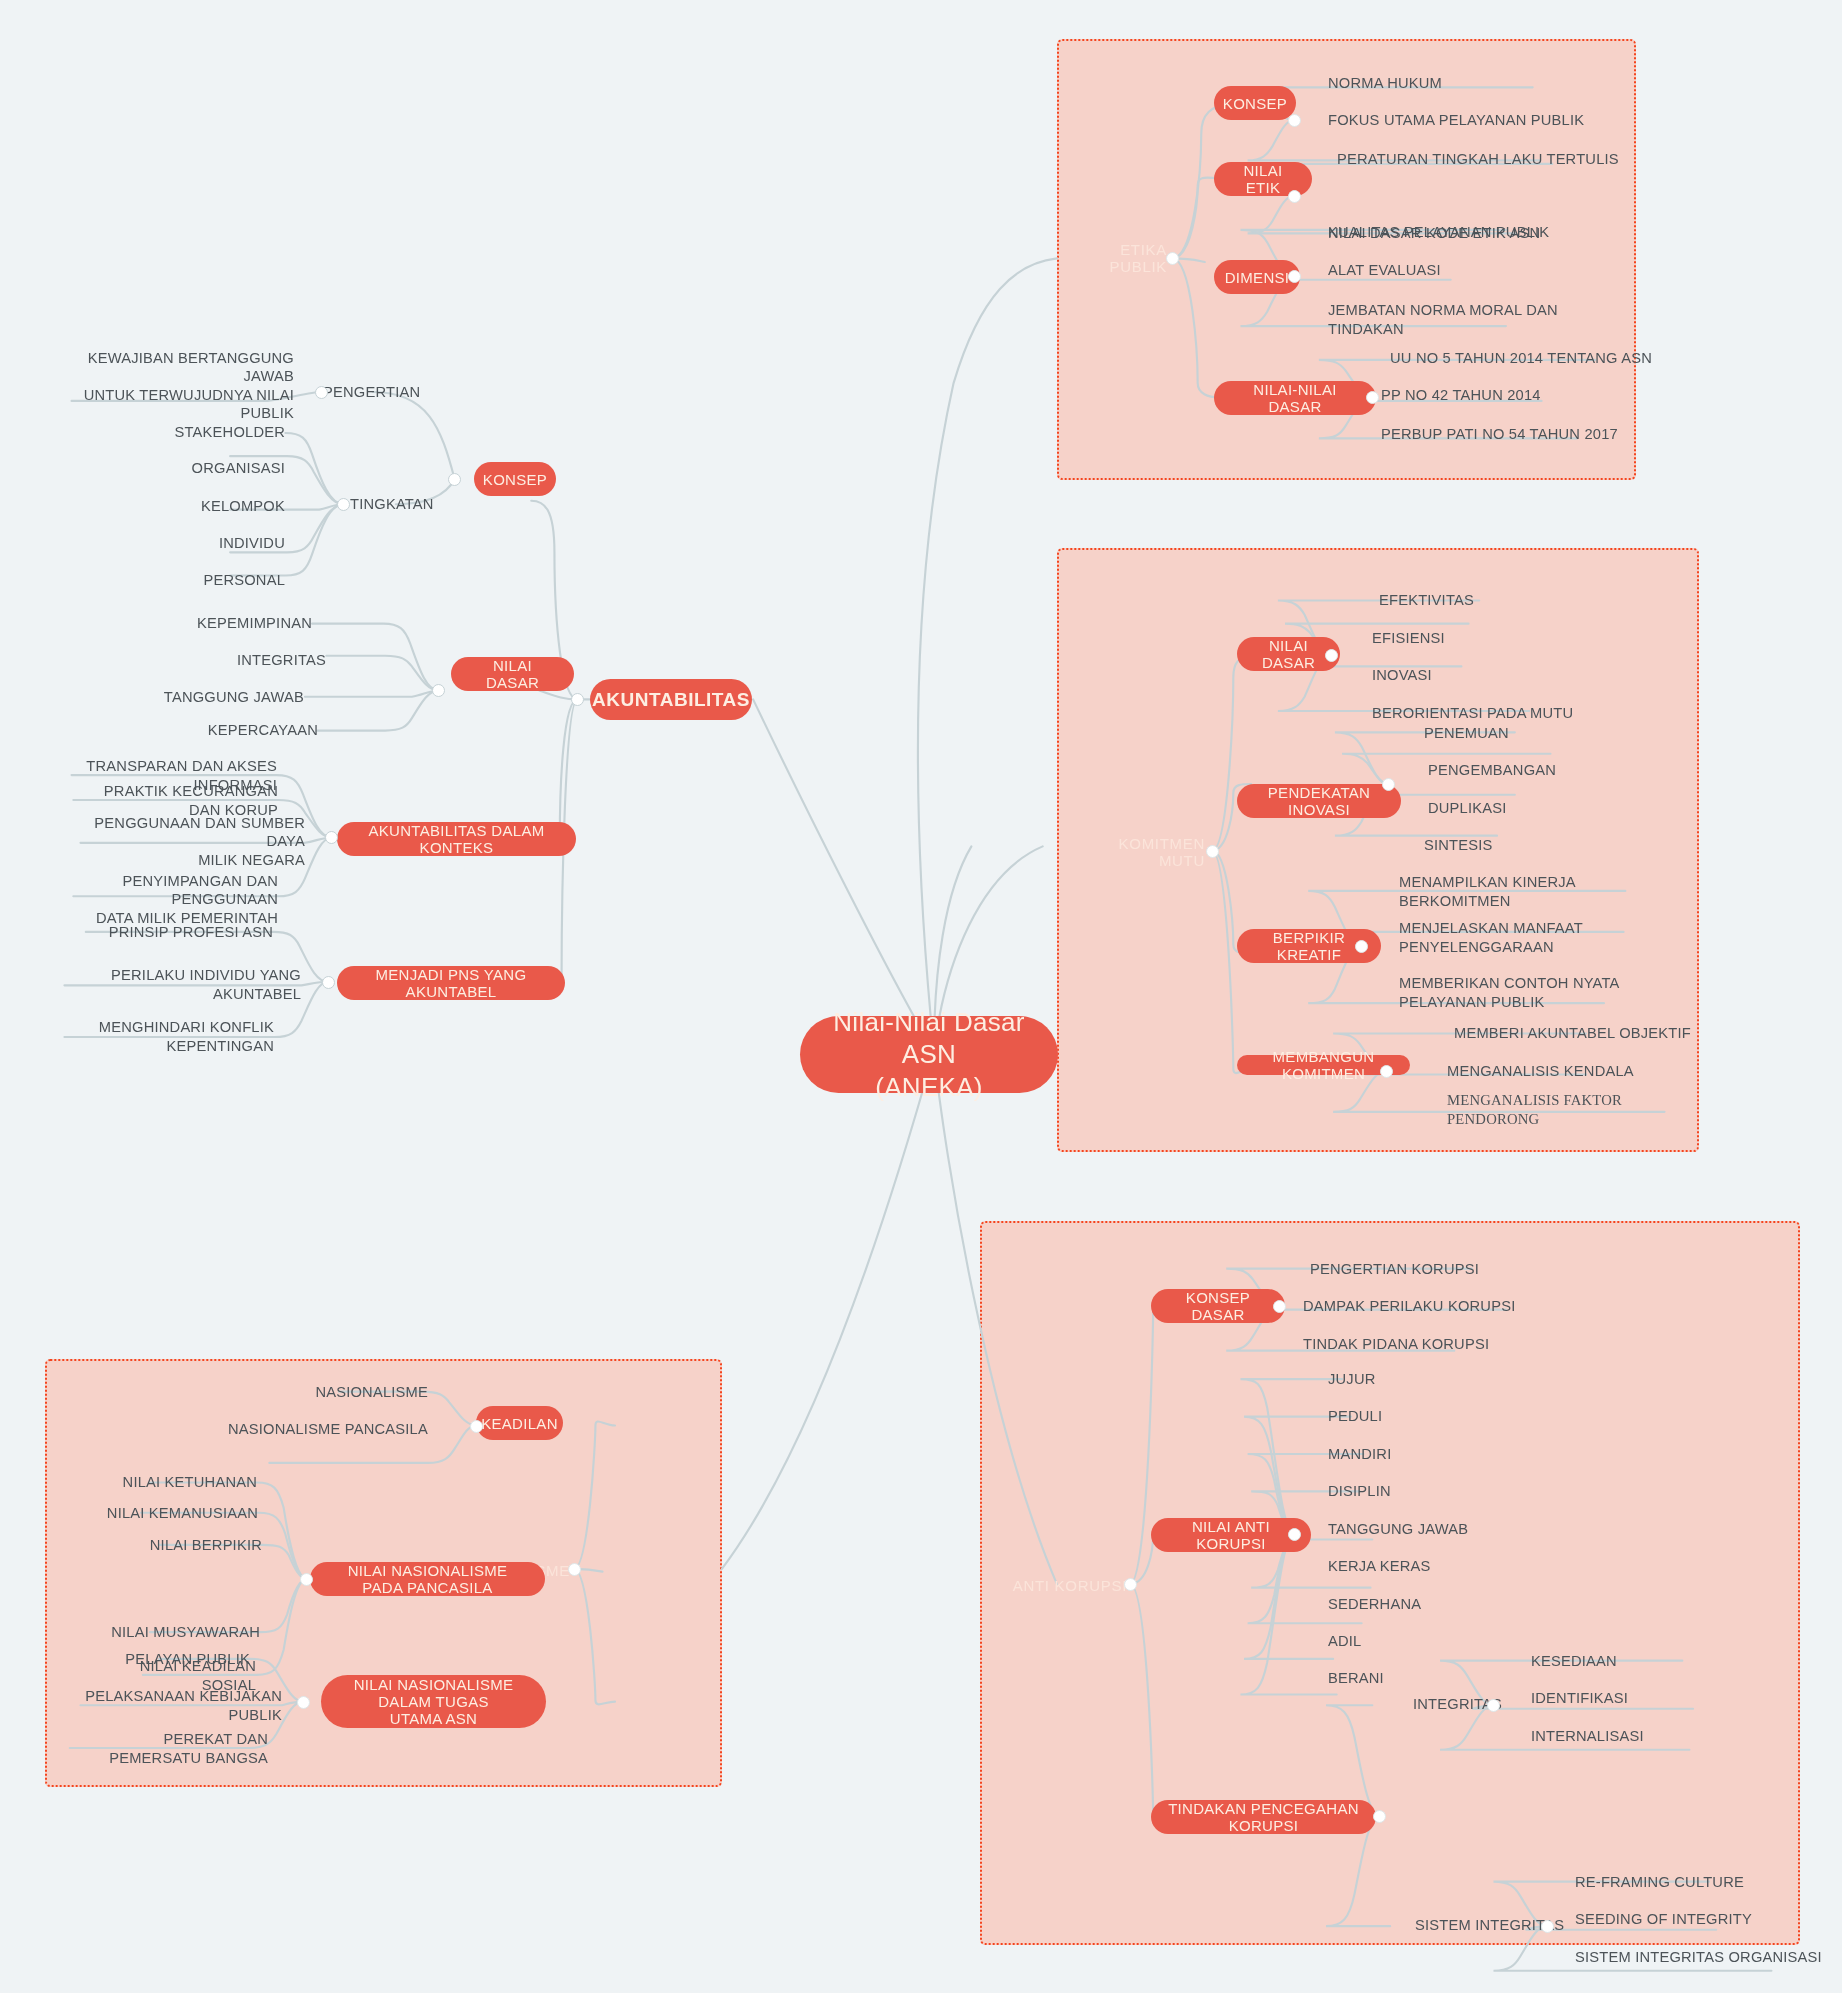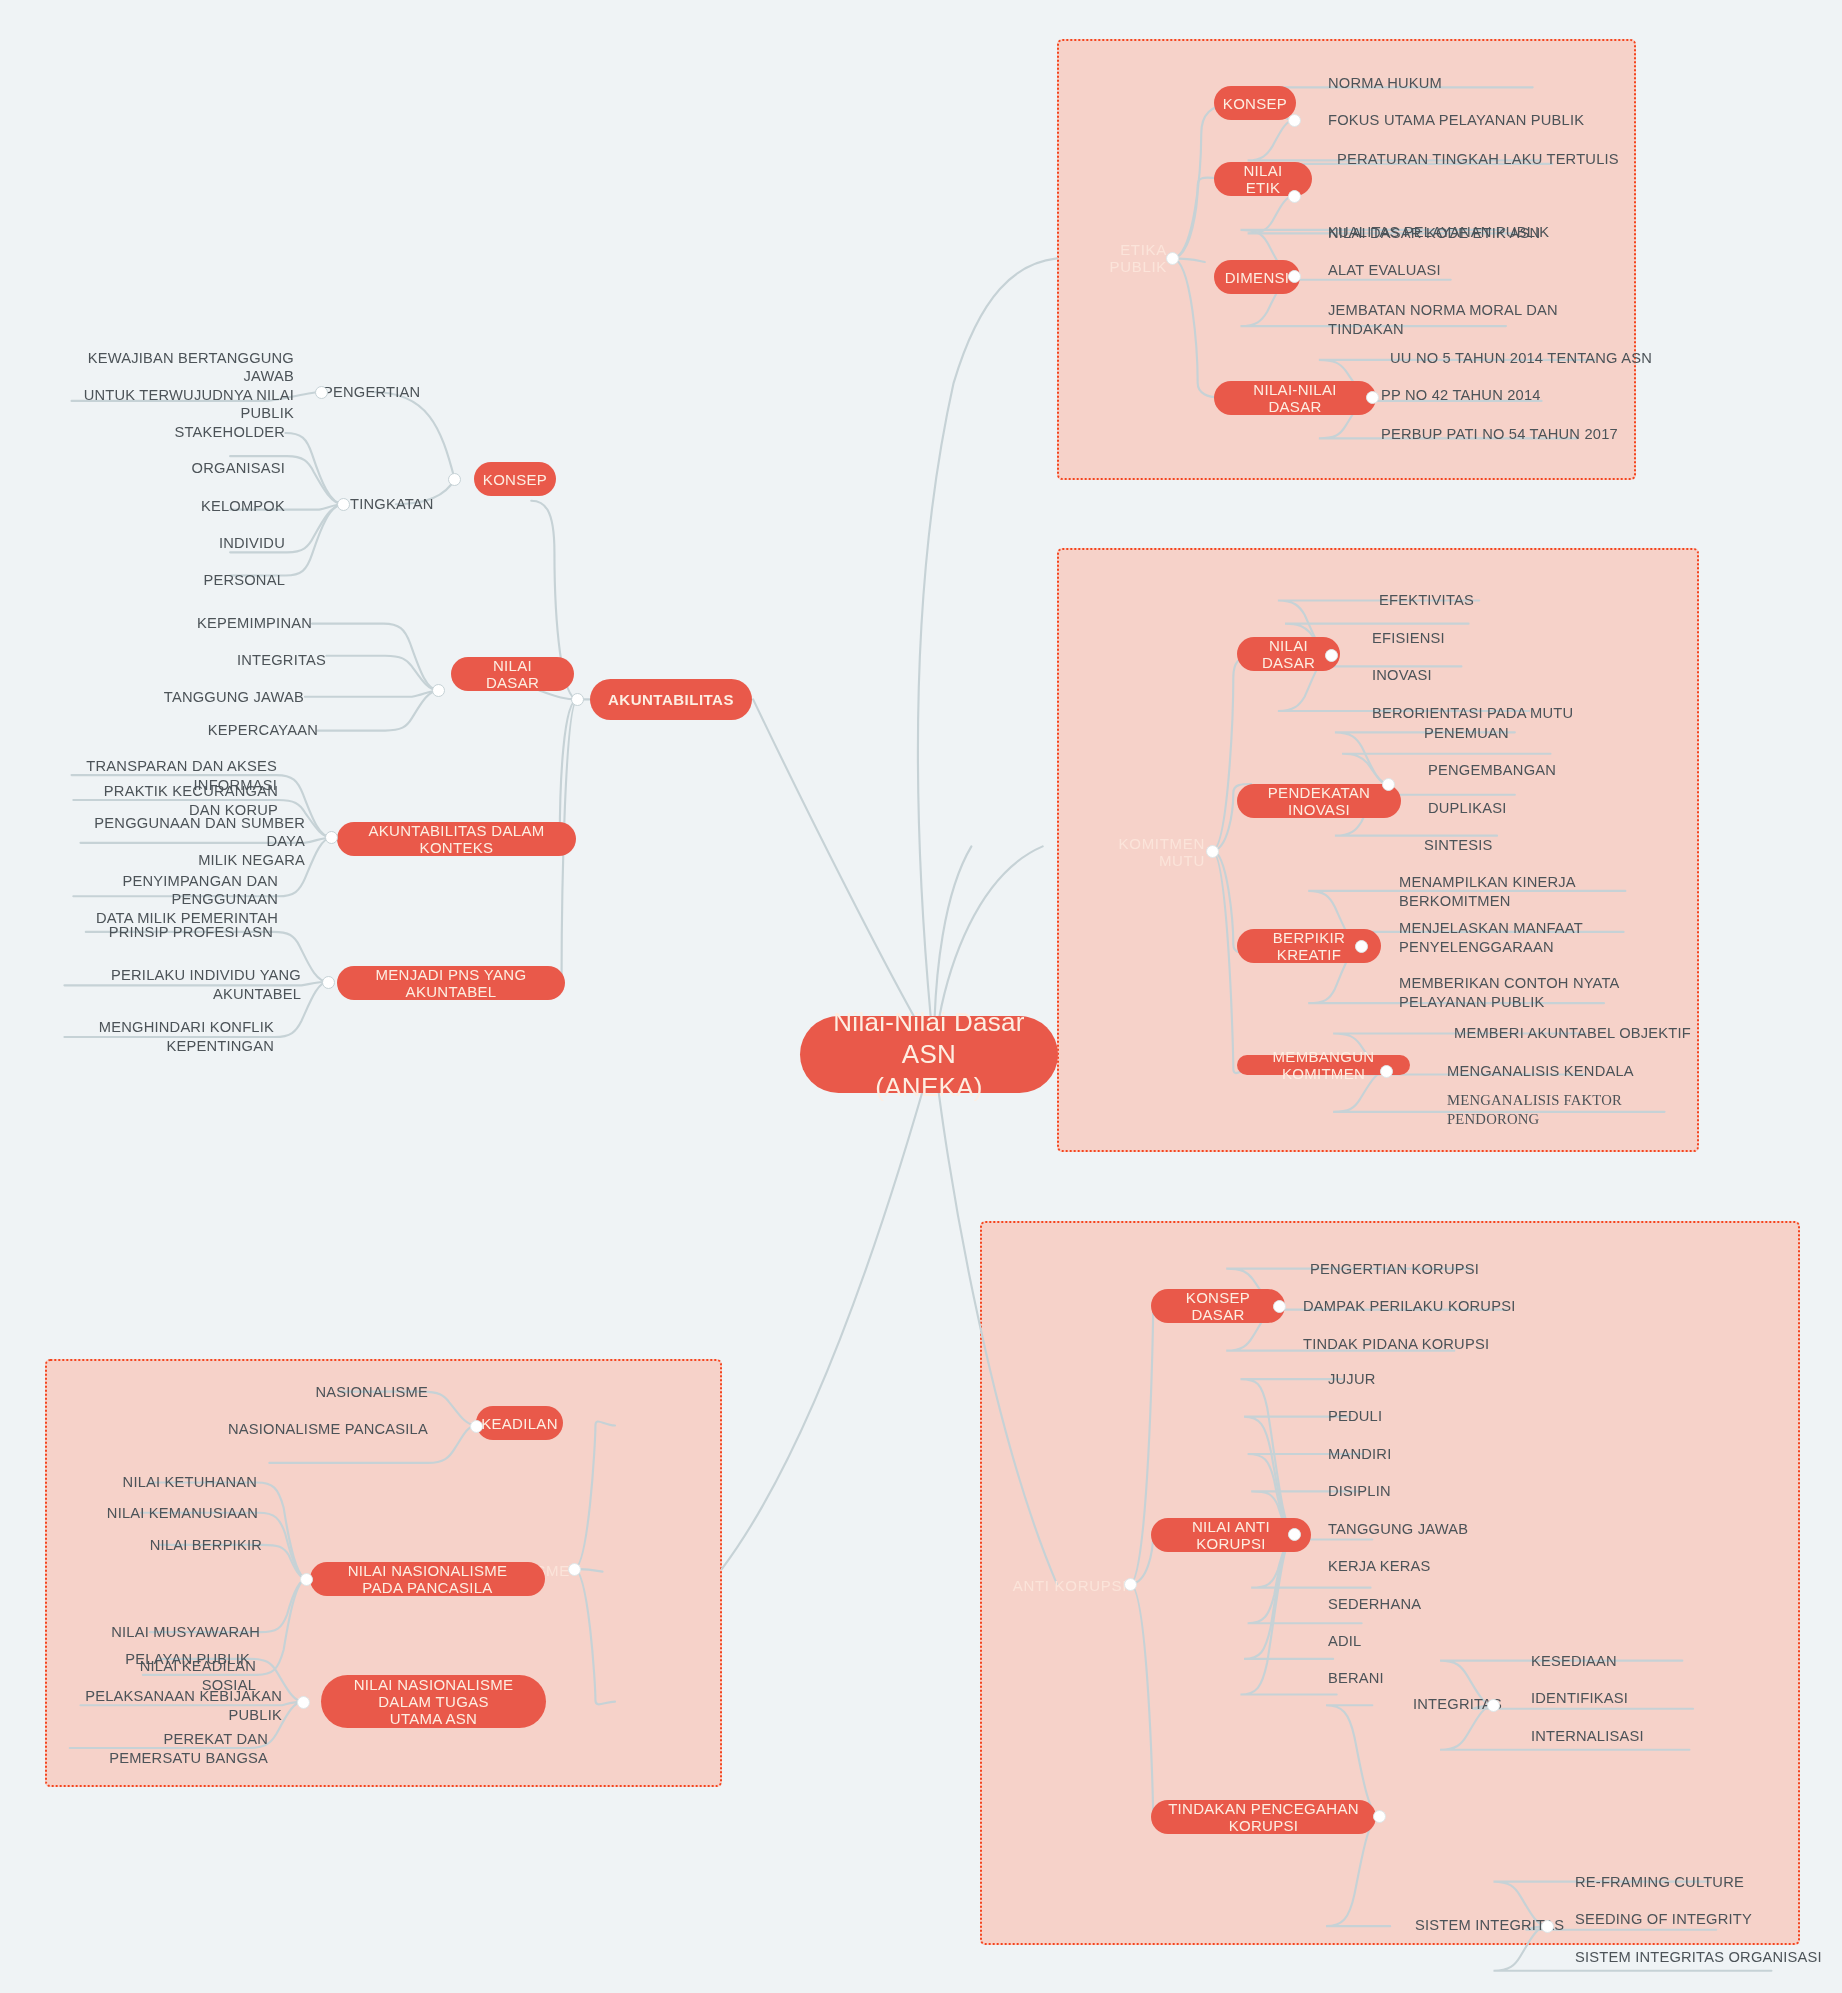--- a/index.html
+++ b/index.html
@@ -35,21 +35,21 @@
     text-align:center;
     letter-spacing:0.3px;
   }
   .pill.root{
     font-size:26px;
     border-radius:39px;
     padding:14.3px 23px;
     line-height:1.25;
     font-weight:400;
   }
-  .pill.l1{font-size:15px;font-weight:600;letter-spacing:0.5px;}
+  .pill.l1{font-size:19px;font-weight:600;letter-spacing:0.5px;}
   .pill.l2{font-size:15px;}
   
   .leaf{
     color:#4c5358;
     font-size:14.7px;
     letter-spacing:0.2px;
     line-height:1.25;
   }
   .leaf.right{justify-content:flex-start;}
   .leaf.left{justify-content:flex-end;text-align:right;}

